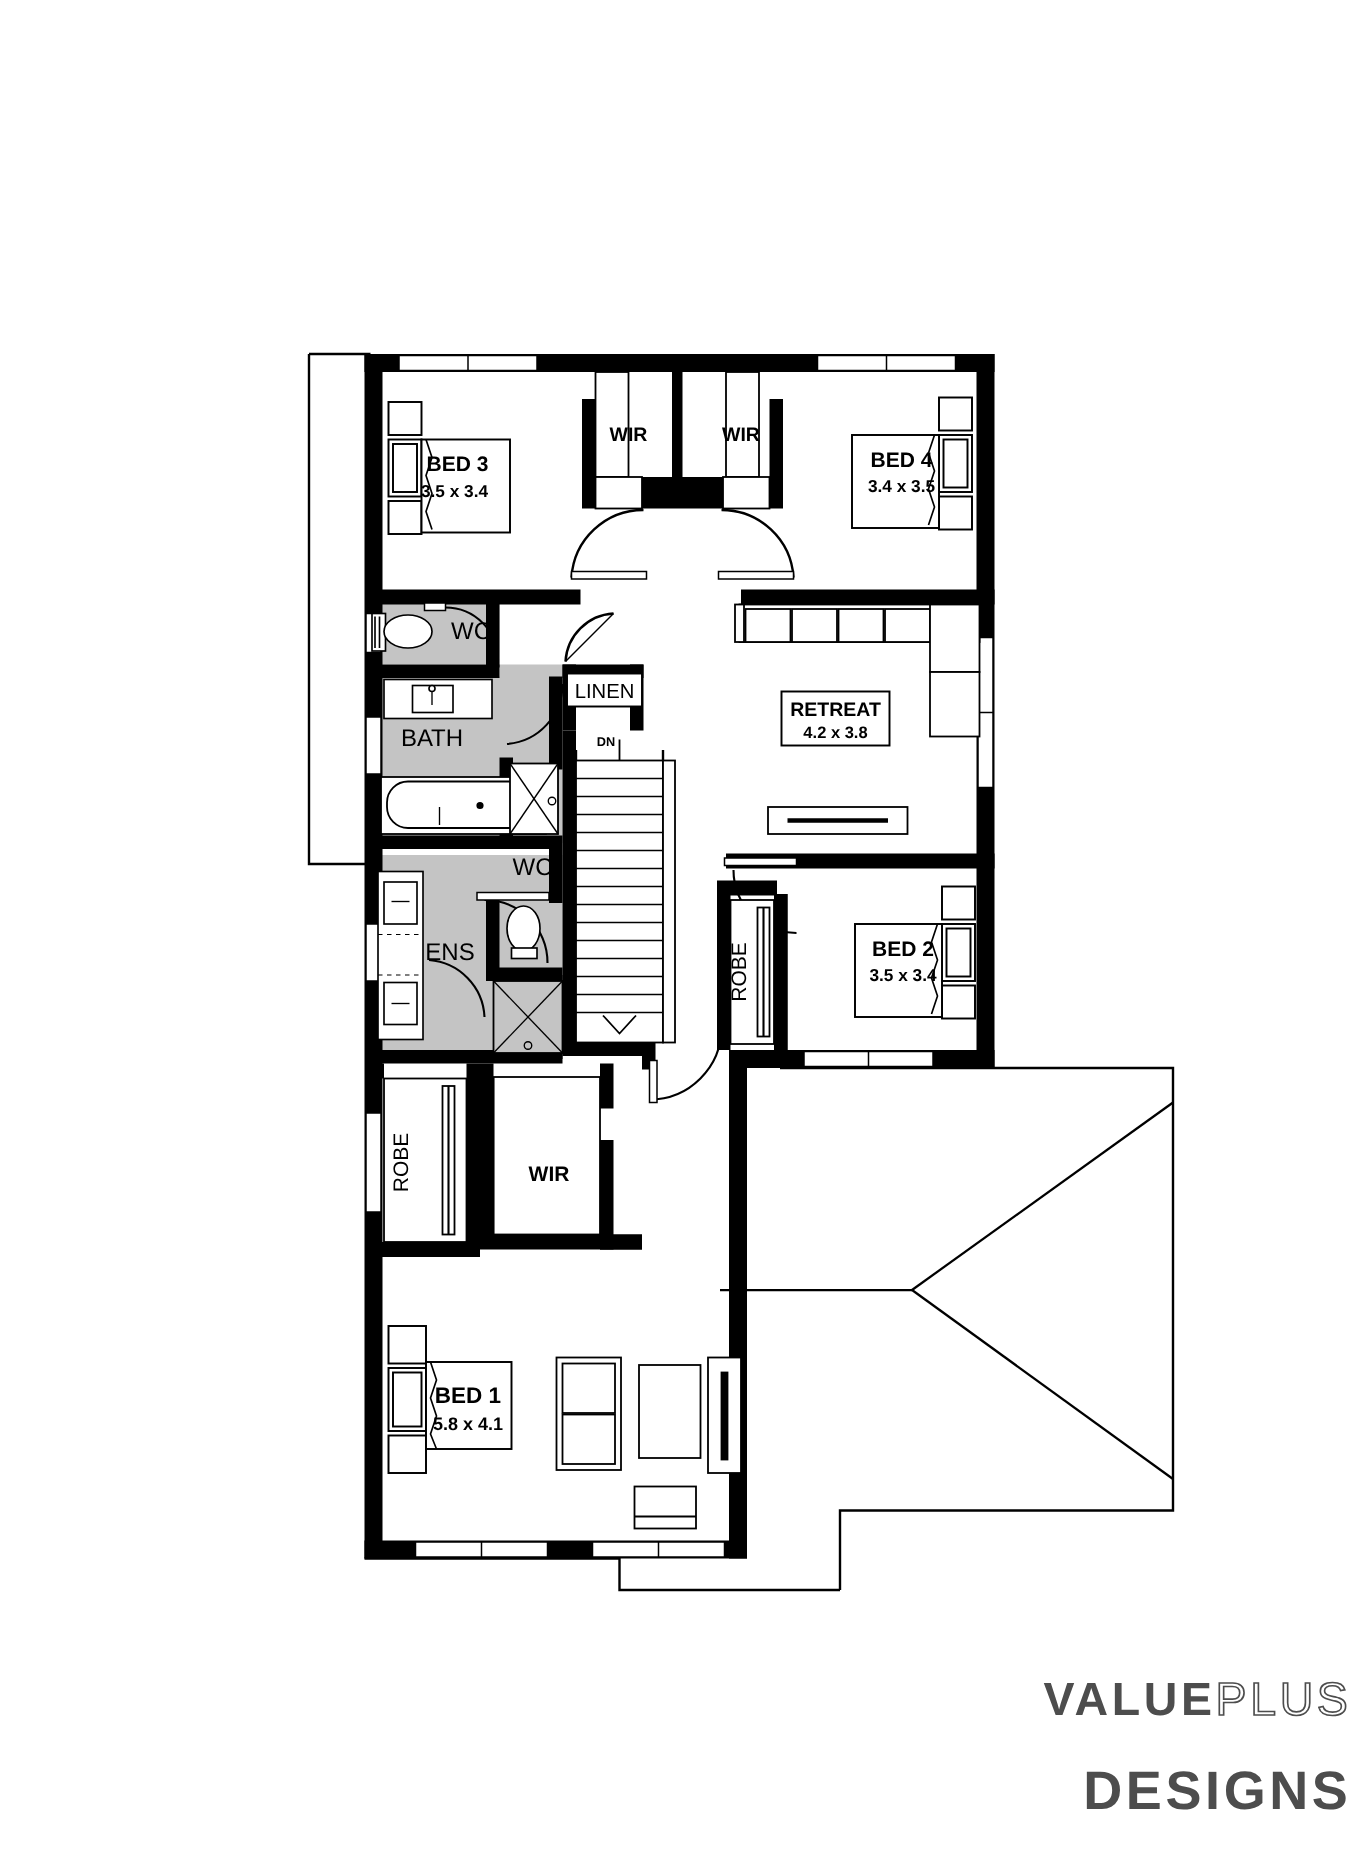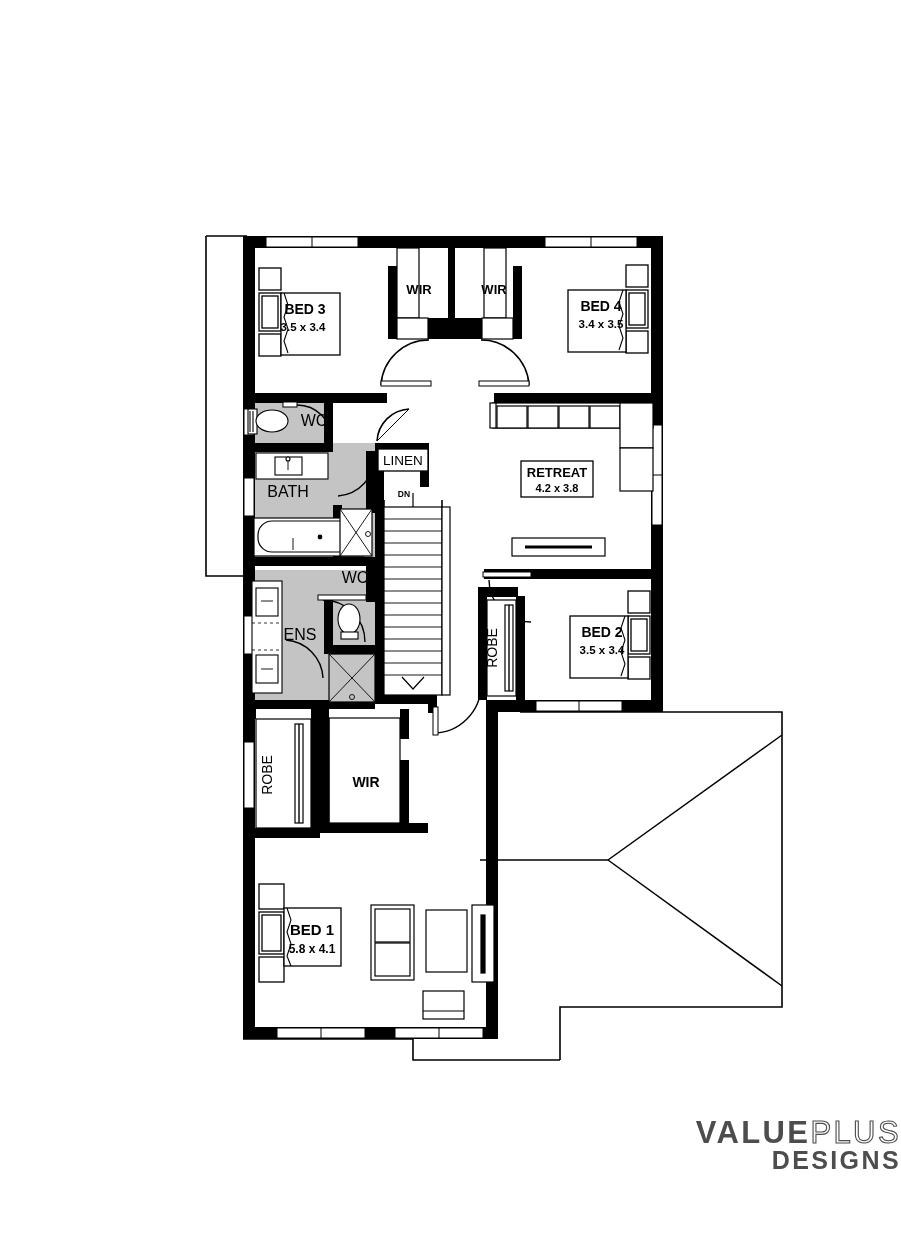--- a/index.html
+++ b/index.html
@@ -12,21 +12,21 @@
   #plan-root{position:absolute;left:0;top:0;width:901px;height:1246px;}
   svg{display:block;}
   .logo-wrap{
     position:absolute;left:0;right:0;top:1118px;
     text-align:right;
     line-height:0.98;
     color:#4d4d4d;
     user-select:none;
   }
   .logo-l1{font-size:31px;letter-spacing:2.4px;}
-  .logo-l2{font-size:25px;letter-spacing:2.4px;}
+  .logo-l2{font-size:36px;letter-spacing:2.4px;margin-top:28px;}
   .lg-bold{font-weight:bold;}
   .lg-thin{font-weight:normal;
     color:#ffffff;
     -webkit-text-stroke:1.1px #4d4d4d;
     text-stroke:1.1px #4d4d4d;
   }
 </style>
 </head>
 <body>
 

